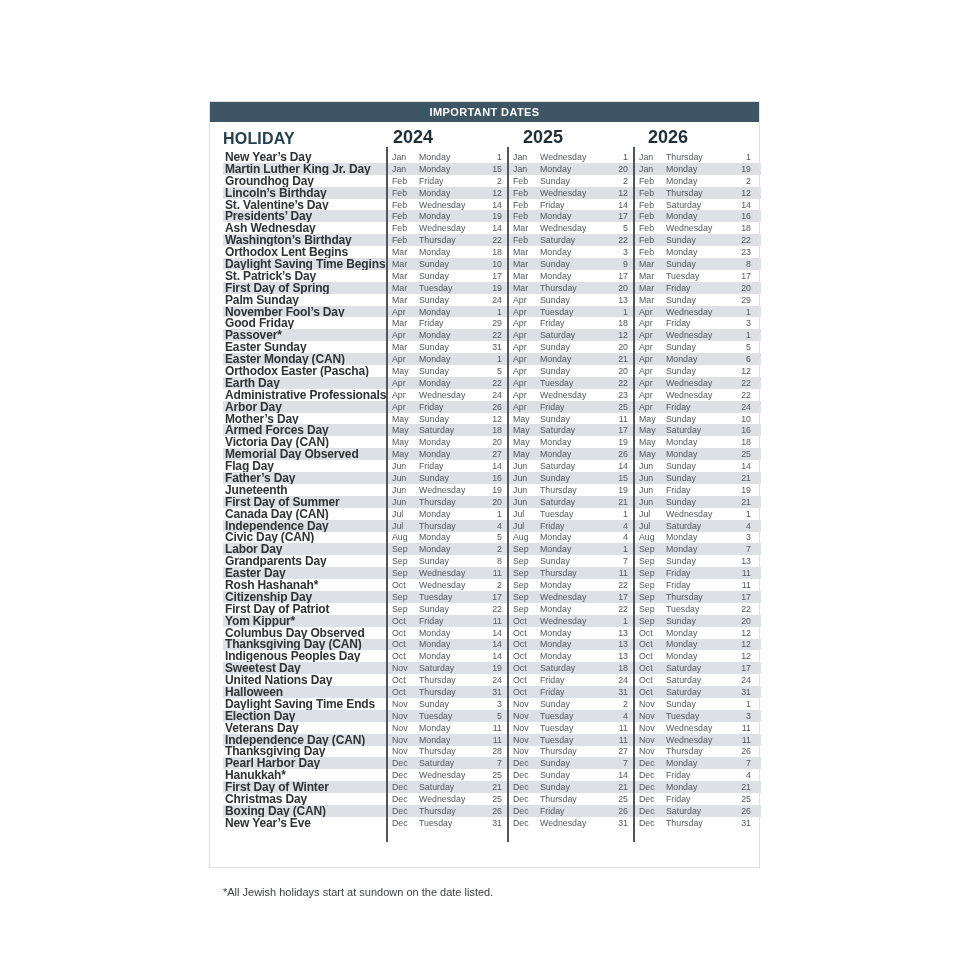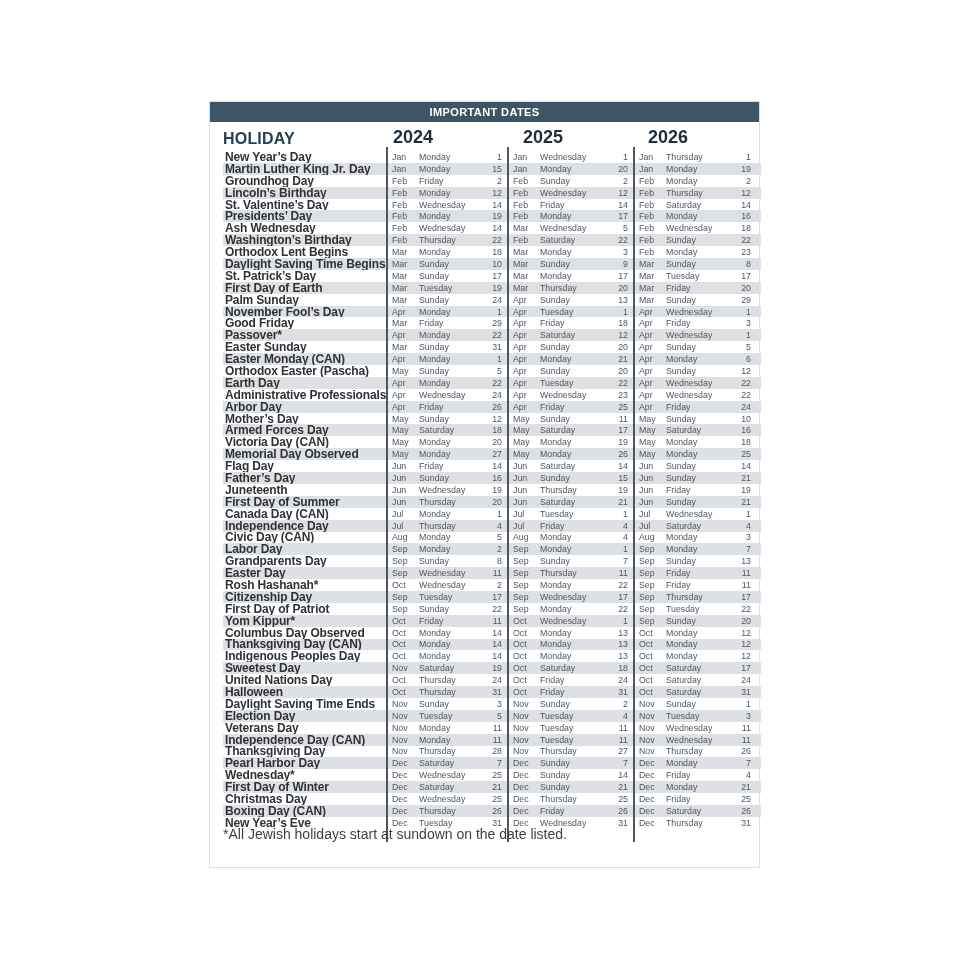--- a/index.html
+++ b/index.html
@@ -39,21 +39,21 @@
   }
   .sp{width:2px;align-self:stretch;}
   .c-group{
     display:flex;box-sizing:border-box;align-self:stretch;align-items:center;
     padding-left:4px;padding-right:5px;font-size:8.8px;color:var(--date-text);
   }
   .c-group.g1{width:119px;} .c-group.g2{width:124px;} .c-group.g3{width:126px;padding-right:10px;}
   .g-mon{width:27px;} .g-wd{flex:1;white-space:nowrap;} .g-num{width:20px;text-align:right;}
   .row.striped .c-holiday,.row.striped .c-group{background:var(--stripe);}
   .footnote{
-    position:absolute;left:13px;top:724px;font-size:14px;color:var(--footnote-text);
+    position:absolute;left:13px;top:784px;font-size:11px;color:var(--footnote-text);
   }
 </style>
 </head>
 <body>
 
 <div class="page">
   <div class="card">
     <div class="banner">
       <span>IMPORTANT DATES</span>
     </div>
@@ -304,21 +304,21 @@
     </span>
     <span class="sp"></span>
     <span class="c-group g3">
       <span class="g-mon">Mar</span>
       <span class="g-wd">Tuesday</span>
       <span class="g-num">17</span>
     </span>
   </div>
 
   <div class="row striped">
-    <span class="c-holiday">First Day of Earth</span>
+    <span class="c-holiday">First Day of Spring</span>
     <span class="sp"></span>
     <span class="c-group g1">
       <span class="g-mon">Mar</span>
       <span class="g-wd">Tuesday</span>
       <span class="g-num">19</span>
     </span>
     <span class="sp"></span>
     <span class="c-group g2">
       <span class="g-mon">Mar</span>
       <span class="g-wd">Thursday</span>
@@ -1206,21 +1206,21 @@
     </span>
     <span class="sp"></span>
     <span class="c-group g3">
       <span class="g-mon">Dec</span>
       <span class="g-wd">Monday</span>
       <span class="g-num">7</span>
     </span>
   </div>
 
   <div class="row">
-    <span class="c-holiday">Wednesday*</span>
+    <span class="c-holiday">Hanukkah*</span>
     <span class="sp"></span>
     <span class="c-group g1">
       <span class="g-mon">Dec</span>
       <span class="g-wd">Wednesday</span>
       <span class="g-num">25</span>
     </span>
     <span class="sp"></span>
     <span class="c-group g2">
       <span class="g-mon">Dec</span>
       <span class="g-wd">Sunday</span>

